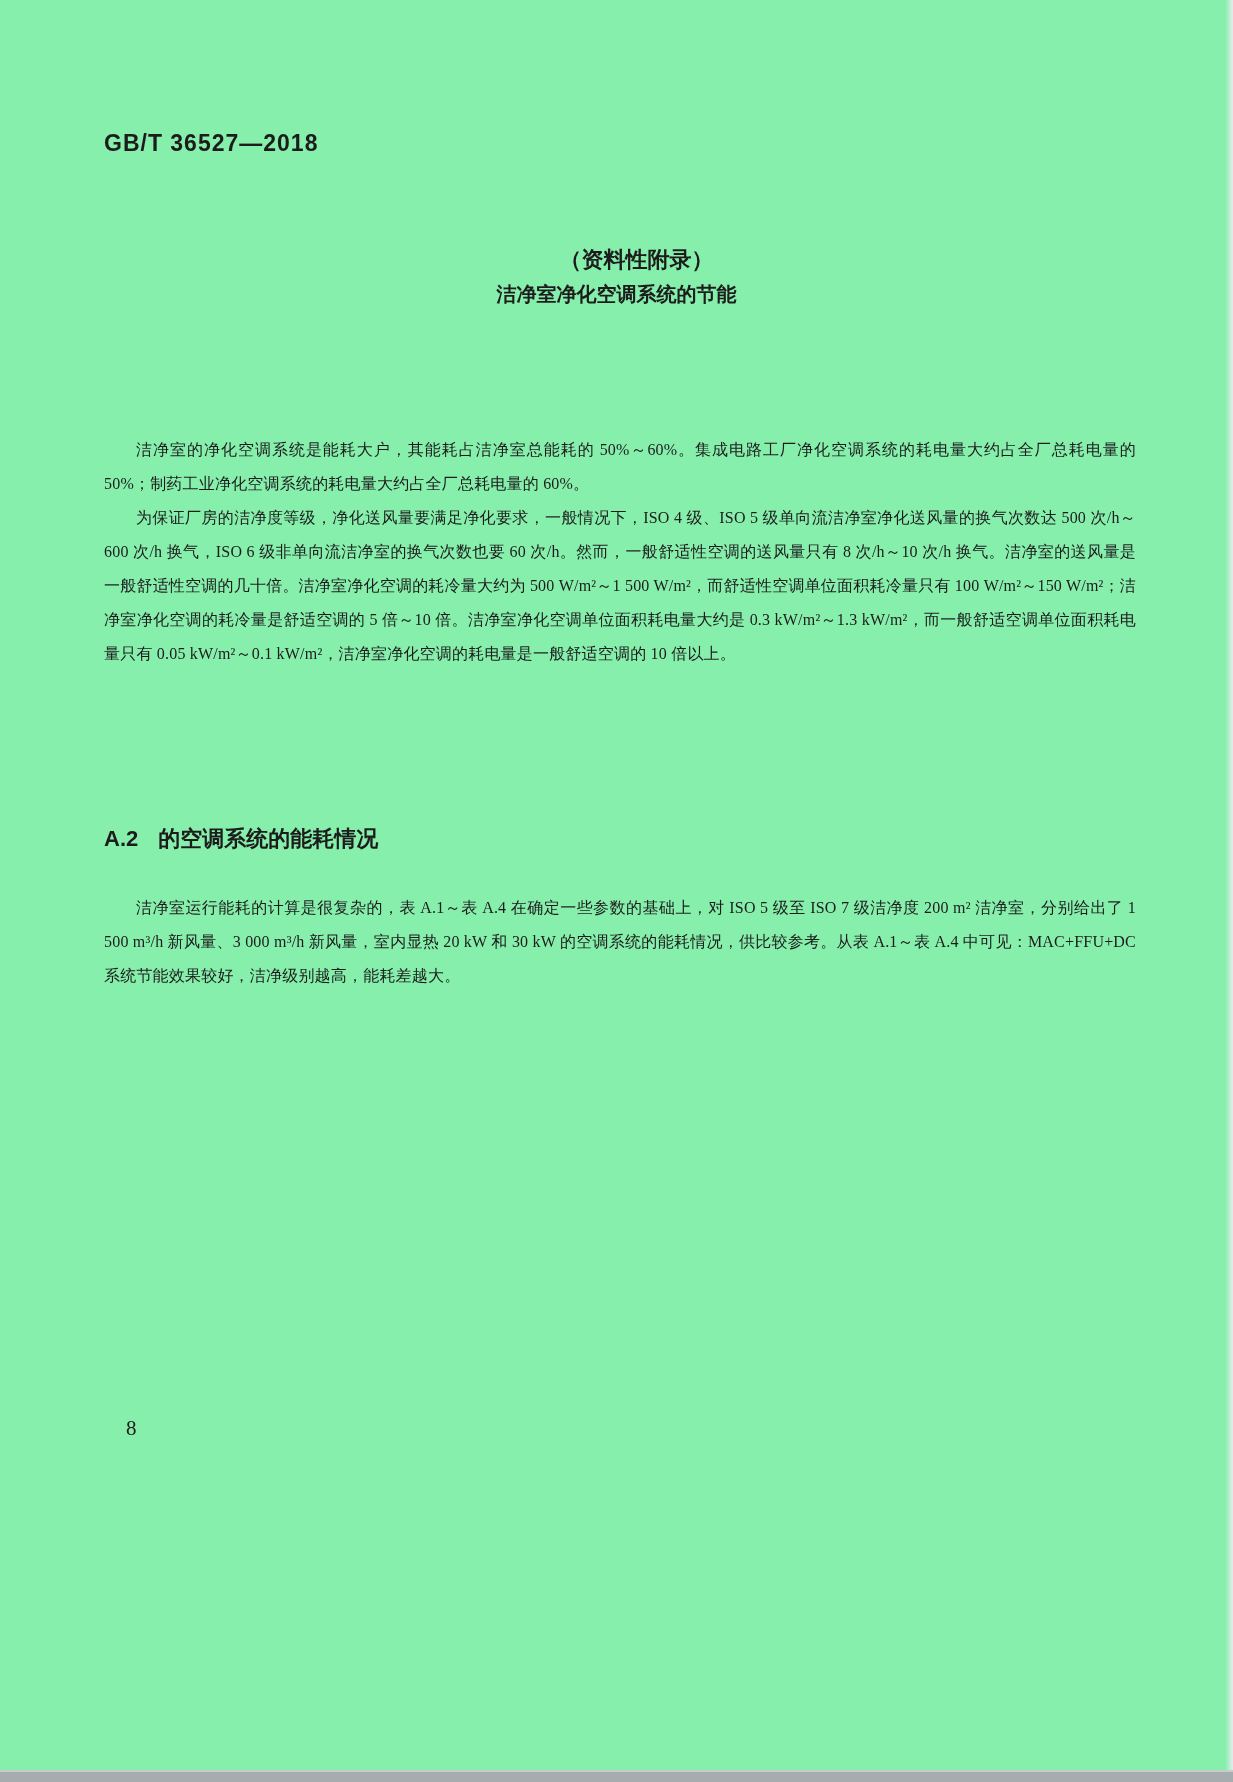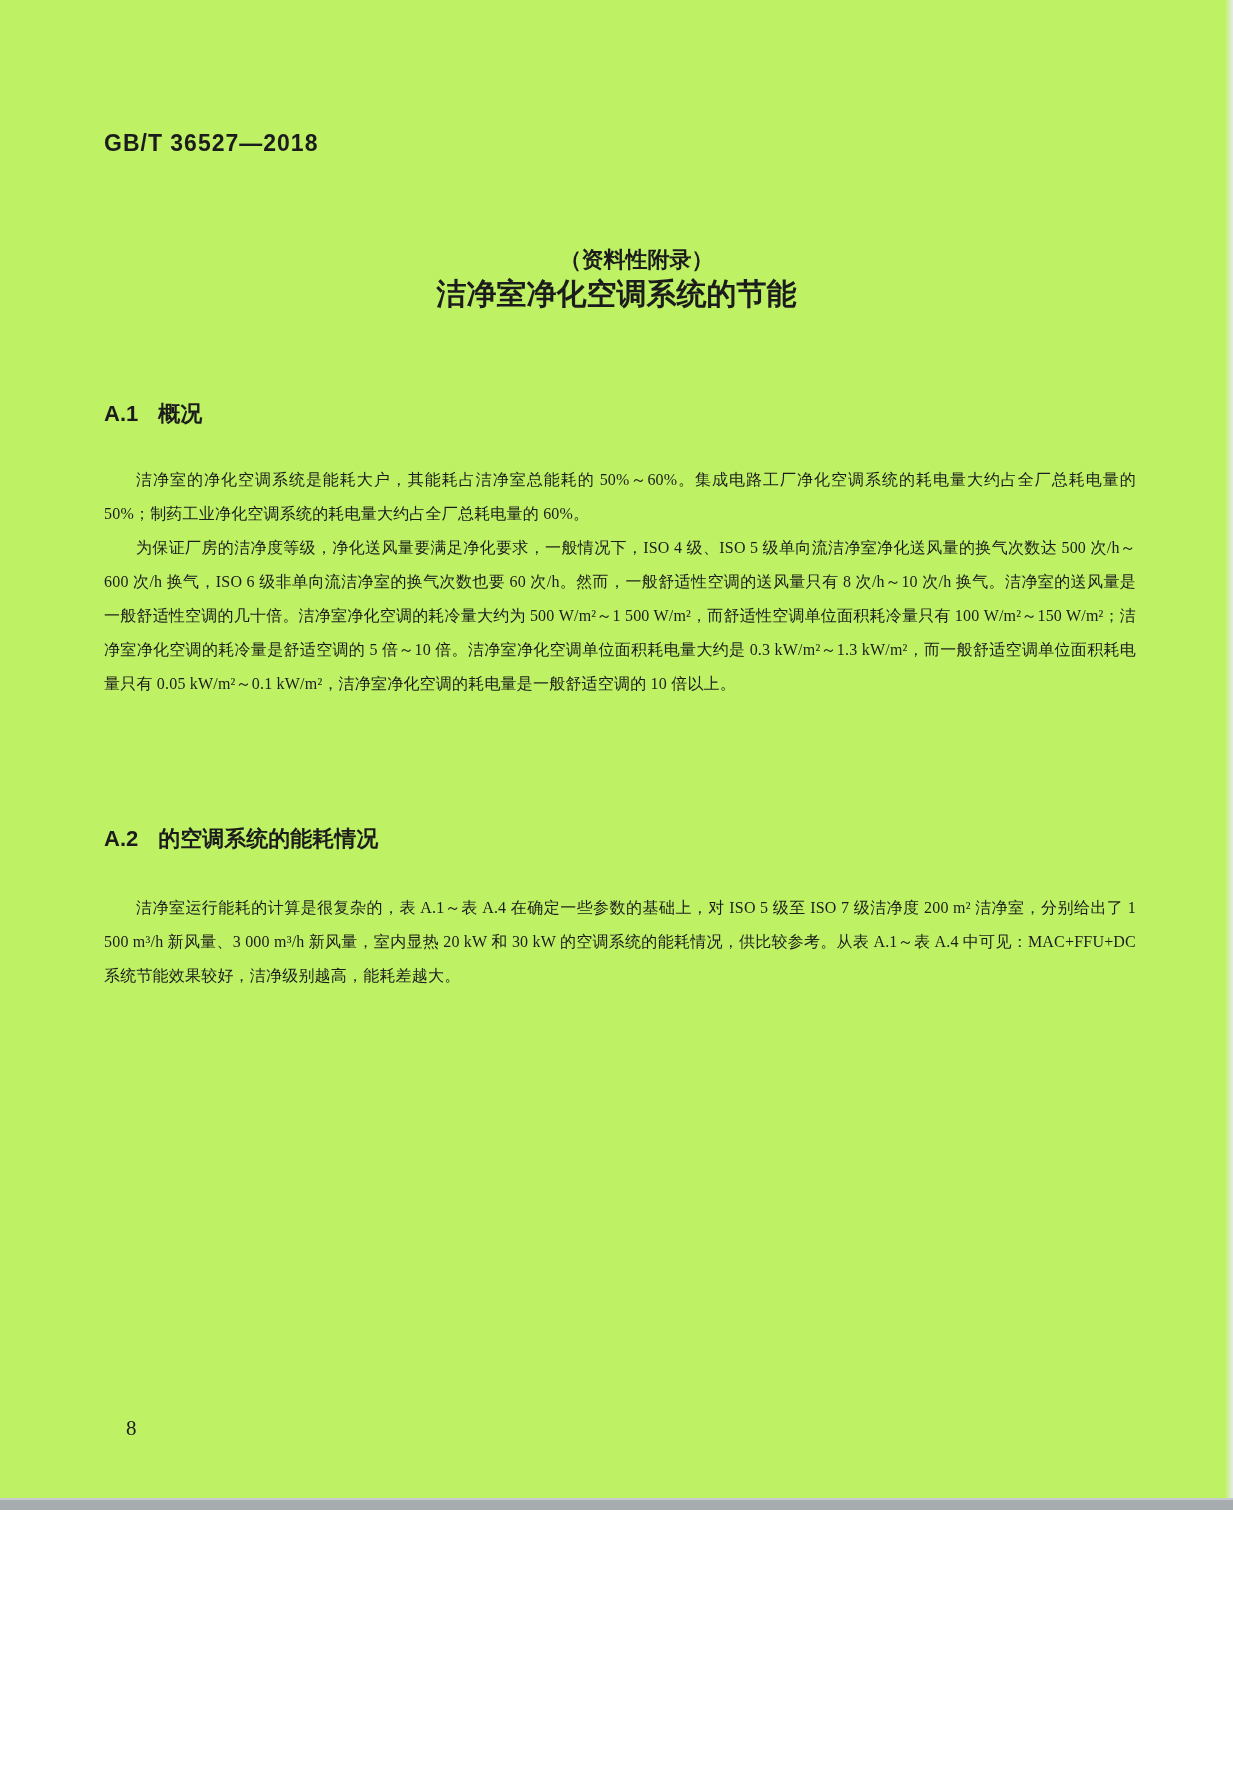--- a/index.html
+++ b/index.html
@@ -1,20 +1,20 @@
 <!DOCTYPE html>
 <html><head>
 <meta charset="utf-8">
 <style>
   html, body { margin: 0; padding: 0; background: #ffffff; }
   .page {
     position: relative;
     width: 1233px;
-    height: 1510px;
-    background: #bef264;
+    height: 1782px;
+    background: #86efac;
     overflow: hidden;
     color: #1c1c1c;
     font-family: "Liberation Serif", "DejaVu Serif", serif;
   }
   
   .scan-edge-right {
     position: absolute; top: 0; right: 0; width: 8px; height: 100%;
     background: linear-gradient(to right, rgba(0,0,0,0), #e7eaec);
   }
   .scan-edge-bottom {
@@ -28,21 +28,21 @@
     font-weight: 700; font-size: 23px; letter-spacing: 1px;
   }
   .appendix-title-block {
     position: absolute; left: 0; right: 0; top: 243px;
     text-align: center;
     font-family: "Liberation Sans", "DejaVu Sans", sans-serif;
     font-weight: 700;
   }
   .appendix-title-block .t1 { font-size: 24px; line-height: 34px; letter-spacing: 2px; }
   .appendix-title-block .t2 { font-size: 22px; line-height: 34px; padding-left: 40px; }
-  .appendix-title-block .t3 { font-size: 30px; line-height: 34px; }
+  .appendix-title-block .t3 { font-size: 20px; line-height: 34px; }
   .section { position: absolute; left: 104px; width: 1032px; }
   .section-a1 { top: 399px; }
   .section-a2 { top: 824px; }
   .sec-heading {
     font-family: "Liberation Sans", "DejaVu Sans", sans-serif;
     font-weight: 700; font-size: 22px; line-height: 30px;
   }
   .sec-heading .sec-no { margin-right: 20px; }
   .section p {
     margin: 0;
@@ -65,23 +65,20 @@
 <div class="page">
 
   <div class="running-header">GB/T 36527—2018</div>
 
   <div class="appendix-title-block">
     <div class="t2">（资料性附录）</div>
     <div class="t3">洁净室净化空调系统的节能</div>
   </div>
 
   <div class="section section-a1">
-    <div class="sec-heading">
-      <span class="sec-no">A.1</span><span>概况</span>
-    </div>
     <p class="first">洁净室的净化空调系统是能耗大户，其能耗占洁净室总能耗的 50%～60%。集成电路工厂净化空调系统的耗电量大约占全厂总耗电量的 50%；制药工业净化空调系统的耗电量大约占全厂总耗电量的 60%。</p>
     <p>为保证厂房的洁净度等级，净化送风量要满足净化要求，一般情况下，ISO 4 级、ISO 5 级单向流洁净室净化送风量的换气次数达 500 次/h～600 次/h 换气，ISO 6 级非单向流洁净室的换气次数也要 60 次/h。然而，一般舒适性空调的送风量只有 8 次/h～10 次/h 换气。洁净室的送风量是一般舒适性空调的几十倍。洁净室净化空调的耗冷量大约为 500 W/m²～1 500 W/m²，而舒适性空调单位面积耗冷量只有 100 W/m²～150 W/m²；洁净室净化空调的耗冷量是舒适空调的 5 倍～10 倍。洁净室净化空调单位面积耗电量大约是 0.3 kW/m²～1.3 kW/m²，而一般舒适空调单位面积耗电量只有 0.05 kW/m²～0.1 kW/m²，洁净室净化空调的耗电量是一般舒适空调的 10 倍以上。</p>
   </div>
 
   <div class="section section-a2">
     <div class="sec-heading">
       <span class="sec-no">A.2</span><span>的空调系统的能耗情况</span>
     </div>
     <p class="first">洁净室运行能耗的计算是很复杂的，表 A.1～表 A.4 在确定一些参数的基础上，对 ISO 5 级至 ISO 7 级洁净度 200 m² 洁净室，分别给出了 1 500 m³/h 新风量、3 000 m³/h 新风量，室内显热 20 kW 和 30 kW 的空调系统的能耗情况，供比较参考。从表 A.1～表 A.4 中可见：MAC+FFU+DC 系统节能效果较好，洁净级别越高，能耗差越大。</p>
   </div>

